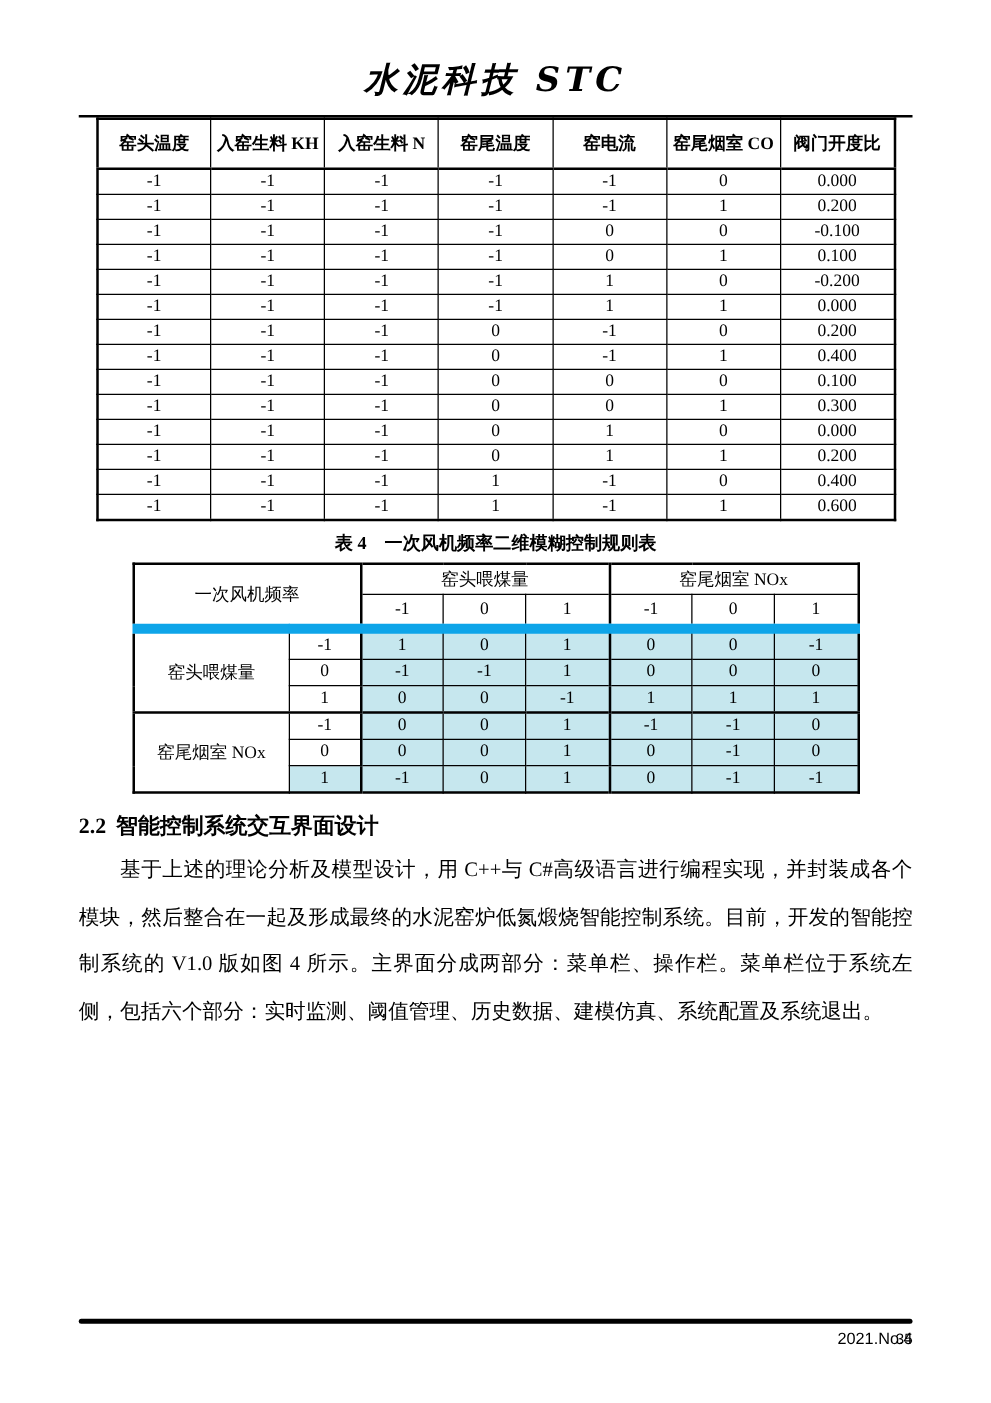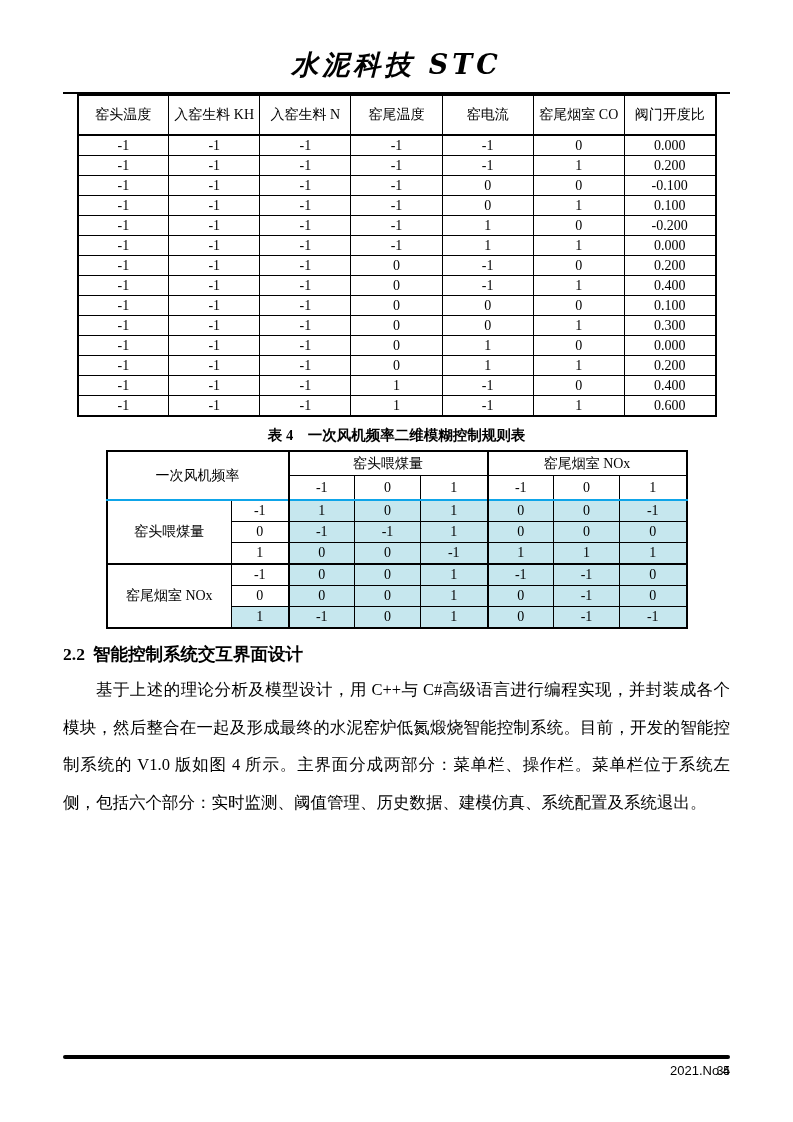--- a/index.html
+++ b/index.html
@@ -38,32 +38,32 @@
   table { border-collapse: collapse; table-layout: fixed; }
   th, td { text-align: center; vertical-align: middle; padding: 0; }
 
   
   .t3 {
     width: 640px; margin: 0 auto;
     border: 2px solid #000;
     font-size: 14px;
   }
   .t3 th, .t3 td { border: 1px solid #000; font-weight: normal; }
-  .t3 thead th { height: 38px; border-bottom: 2px solid #000; }
+  .t3 thead th { height: 38px; border-bottom: 2px solid #000; font-weight: bold; }
   .t3 td { height: 19px; }
 
   
   .t4 {
     width: 580px; margin: 2px auto 0 auto;
     border: 2px solid #000;
     font-size: 14px;
   }
   .t4 th, .t4 td { border: 1px solid #000; font-weight: normal; }
   .t4 thead th { height: 23px; }
-  .t4 thead { border-bottom: 2px solid #0ea5e9; }
+  .t4 thead { border-bottom: 8px solid #0ea5e9; }
   .t4 tbody th, .t4 tbody td { height: 20px; }
   .t4 .hl { background: #c6e7ee; }
   .t4 .thick-left { border-left: 2px solid #000; }
   .t4 .thick-right { border-right: 2px solid #000; }
   .t4 tr.group-top > * { border-top: 2px solid #000; }
 
   
   .section-heading {
     margin: 12px 0 4px 0;
     font-size: 17.5px;

